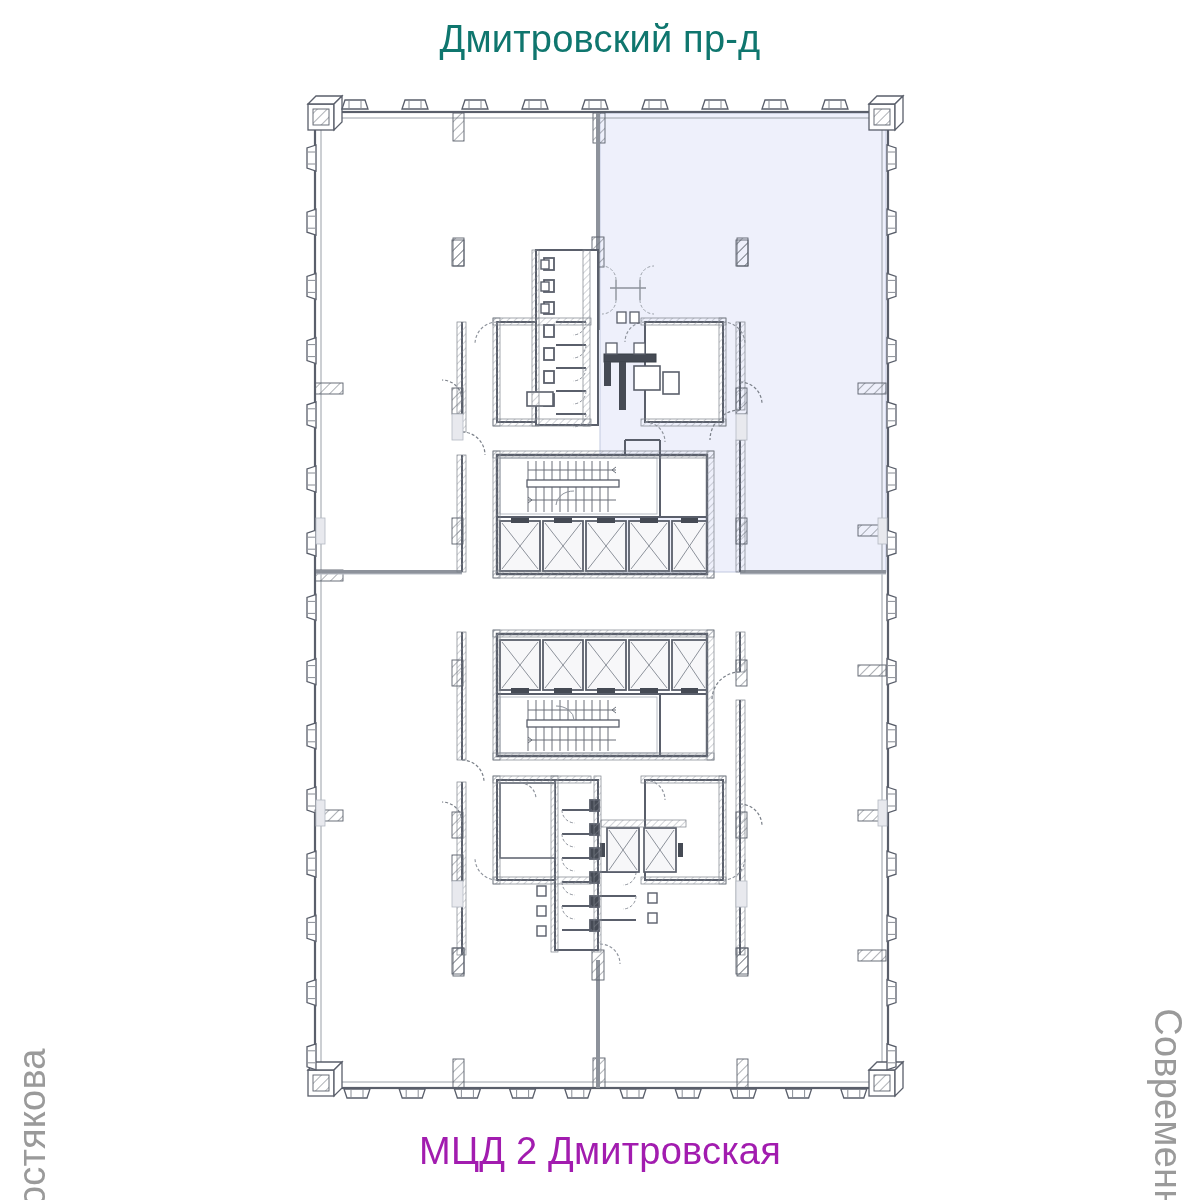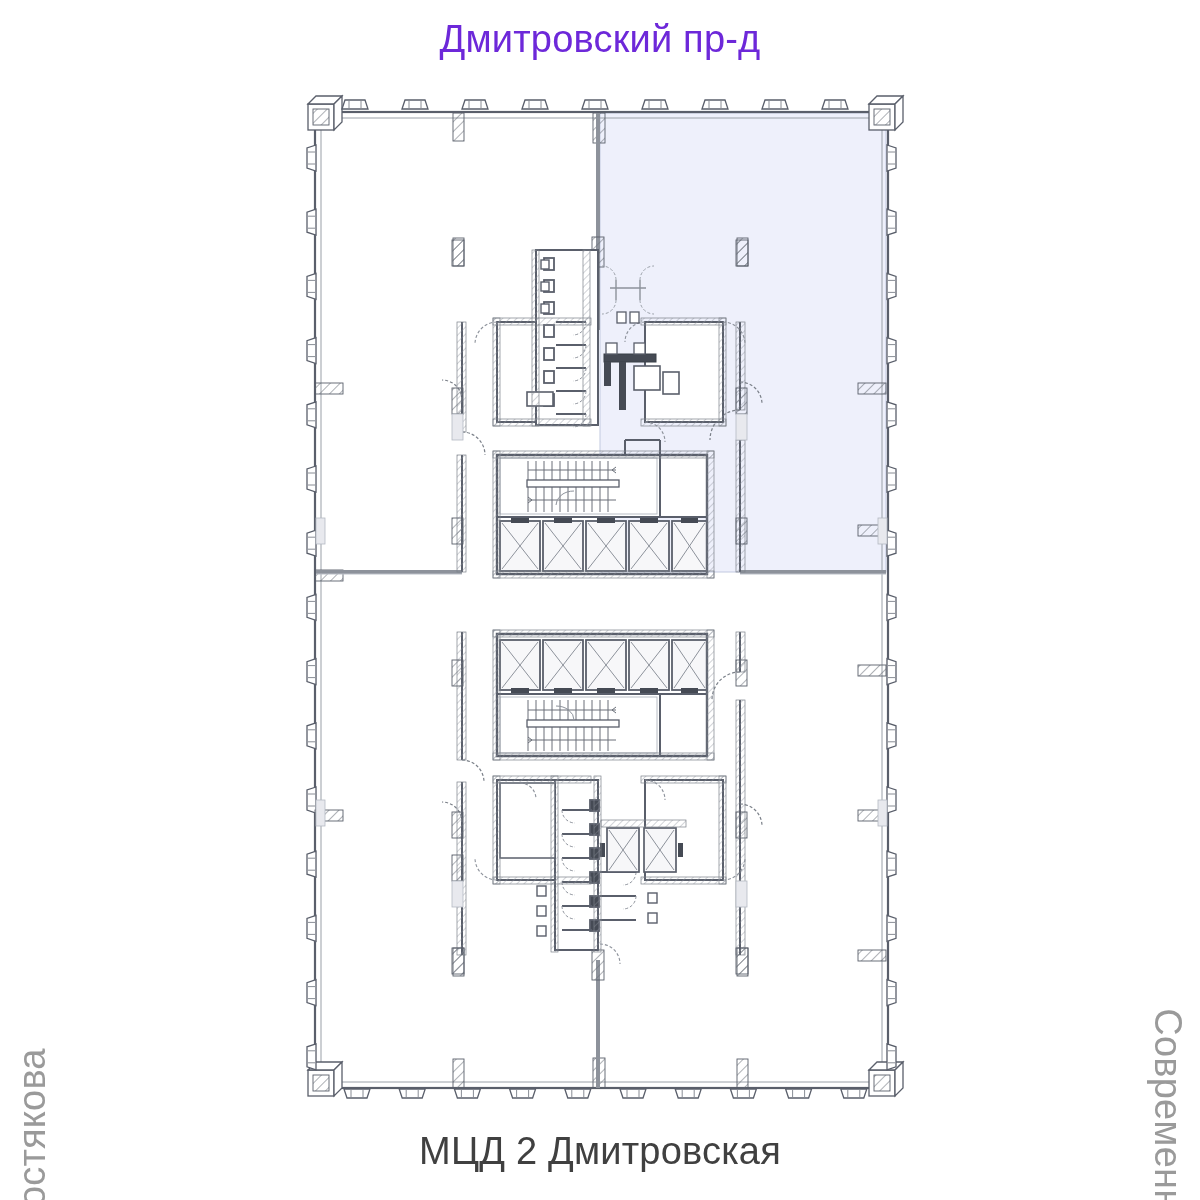--- a/index.html
+++ b/index.html
@@ -69,25 +69,25 @@
     position: absolute;
     left: 0;
     top: 0;
   }
 </style>
 </head>
 <body>
 
 <div id="stage">
 
-  <div class="edge-label" id="label-top" style="color: #6d28d9;">
+  <div class="edge-label" id="label-top" style="color: #0f766e;">
     <span>Дмитровский пр-д</span>
   </div>
 
-  <div class="edge-label" id="label-bottom" style="color: #404040;">
+  <div class="edge-label" id="label-bottom" style="color: #a21caf;">
     <span>МЦД 2 Дмитровская</span>
   </div>
 
   <div class="edge-label" id="label-left" style="color: rgb(154, 154, 154);">
     <span>ул. Костякова</span>
   </div>
 
   <div class="edge-label" id="label-right" style="color: rgb(154, 154, 154);">
     <span>Современный ЖК</span>
   </div>

